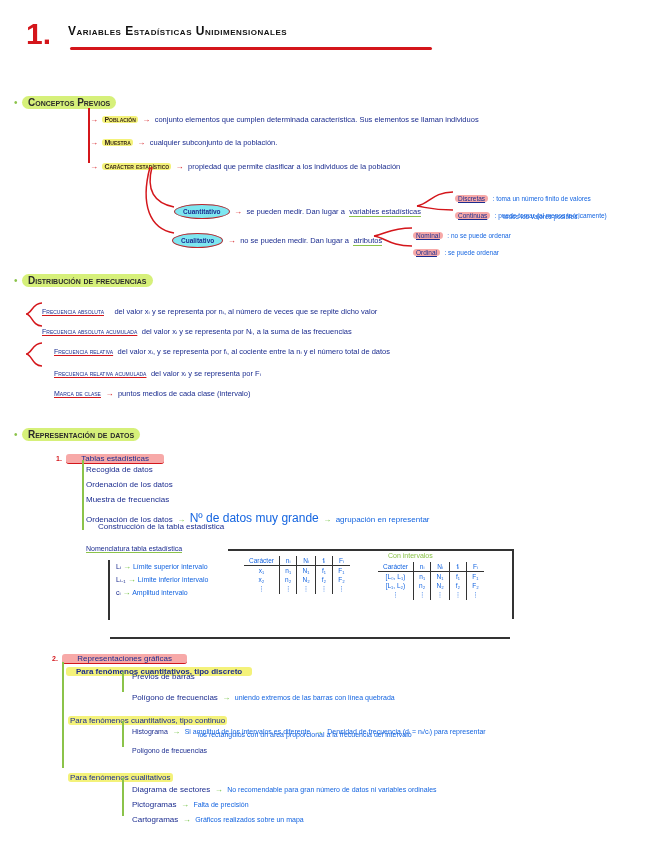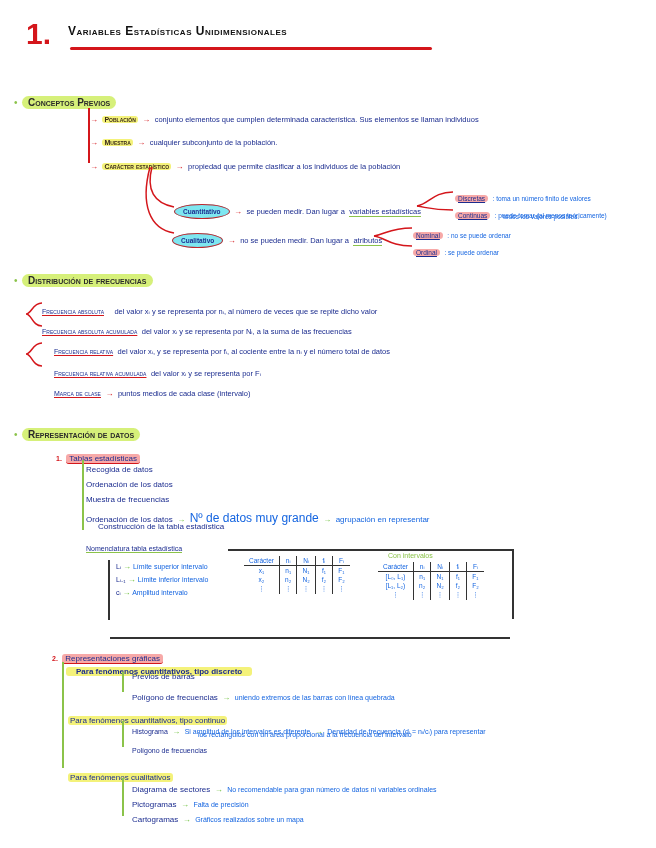--- a/index.html
+++ b/index.html
@@ -13,21 +13,21 @@
   .sec-hl { font-size:10px; color:#2a2a2a; font-variant:small-caps; font-weight:bold; padding:1px 6px; background:#d6f07a; border-radius:8px; }
   .bullet { color:#8bc34a; font-size:10px; }
   .txt { font-size:7.5px; color:#1b2c8f; }
   .txt-b { font-size:7.5px; color:#1565e0; }
   .key-y { font-size:7px; font-weight:bold; color:#3a2a1a; background:#f4f27a; padding:0 2px; border-radius:3px; font-variant:small-caps; }
   .key-r { font-size:7px; color:#1b2c8f; text-decoration:underline; text-decoration-color:#d4161b; font-variant:small-caps; }
   .arrow-r { color:#d4161b; font-size:8px; }
   .arrow-g { color:#6cbf3a; font-size:8px; }
   .oval { font-size:6.5px; font-weight:bold; color:#1b2c8f; background:#7ee6f0; border:1.5px solid #c0262c; border-radius:50%; padding:3px 8px; }
   .pink { font-size:6.5px; color:#1b2c8f; background:#f7a9a8; border-radius:5px; padding:0 3px; text-decoration:underline; }
-  .sub-hl { font-size:8px; color:#1b2c8f; background:#f7a9a8; padding:0 3px; border-radius:3px; border-bottom:1.5px solid #d4161b; }
+  .sub-hl { font-size:8px; color:#1b2c8f; background:#f7a9a8; padding:0 15px; border-radius:3px; border-bottom:1.5px solid #d4161b; }
   .num-r { color:#d4161b; font-size:7px; font-weight:bold; }
   .list-dk { font-size:8px; color:#1b2c8f; }
   .green-ul { border-bottom:1.5px solid #8bc34a; }
   .line { position:absolute; background:#333; }
   .redline { position:absolute; background:#d4161b; }
   .greenline { position:absolute; background:#8bc34a; }
   table.ft { position:absolute; border-collapse:collapse; font-size:6.5px; color:#1565e0; }
   table.ft th { font-weight:normal; border-bottom:1.5px solid #333; padding:1px 5px; }
   table.ft td { padding:1px 5px; text-align:center; }
   table.ft th + th, table.ft td + td { border-left:1.5px solid #333; }

